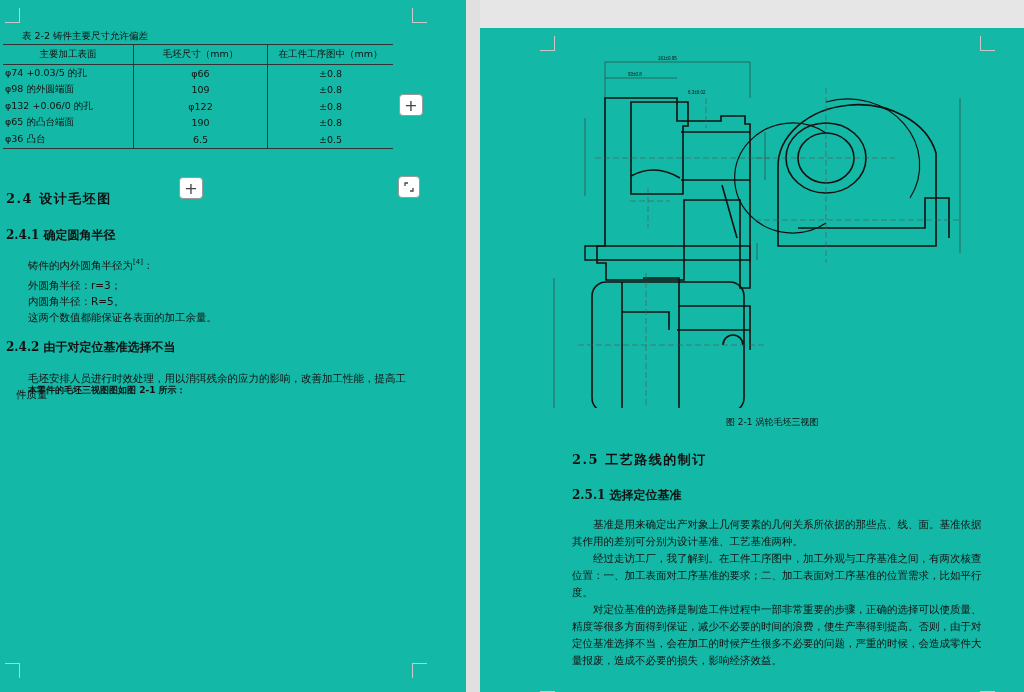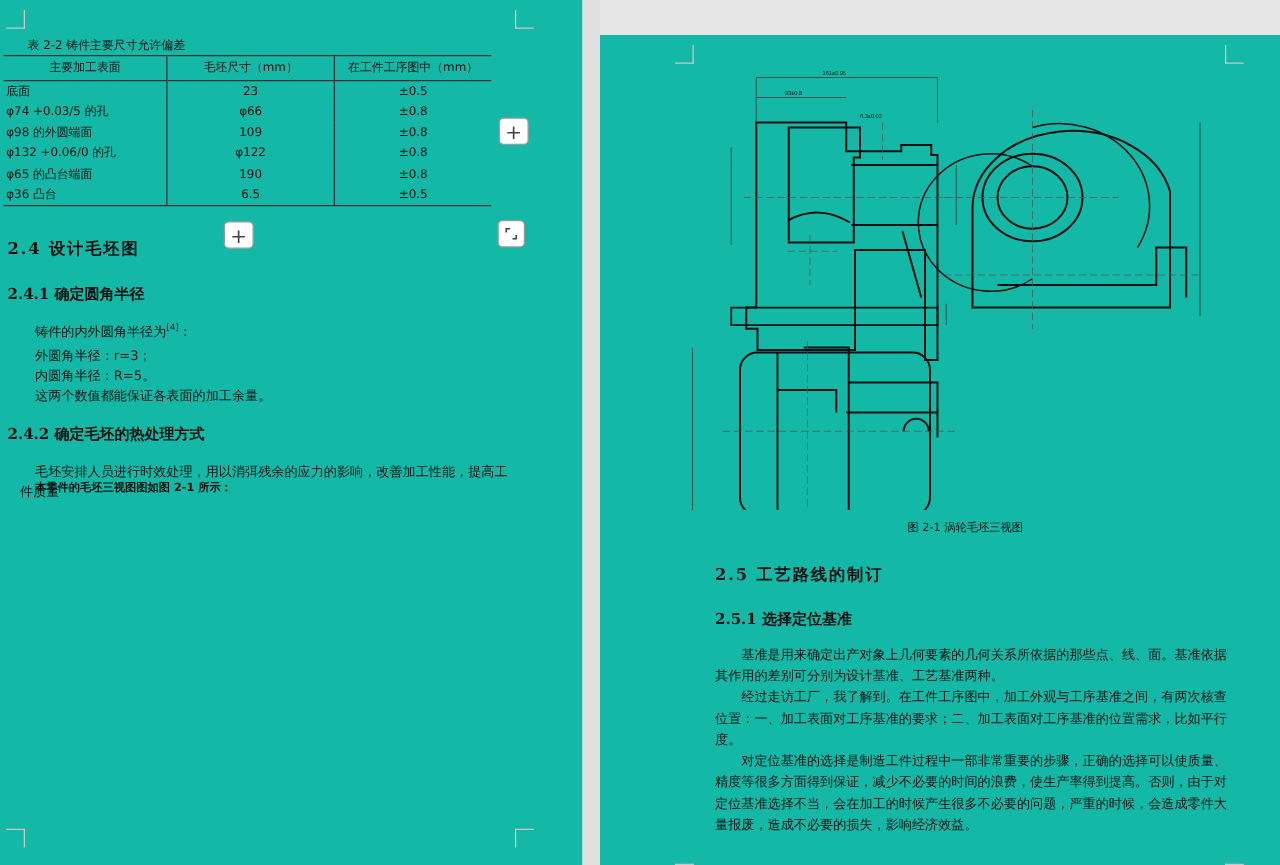--- a/index.html
+++ b/index.html
@@ -42,25 +42,20 @@
   <table class="t">
     <thead>
       <tr>
         <th style="width:128px">主要加工表面</th>
         <th style="width:131px">毛坯尺寸（mm）</th>
         <th>在工件工序图中（mm）</th>
       </tr>
     </thead>
     <tbody>
       <tr>
-        <td>底面</td>
-        <td>23</td>
-        <td>±0.5</td>
-      </tr>
-      <tr>
         <td>φ74 +0.03/5 的孔</td>
         <td>φ66</td>
         <td>±0.8</td>
       </tr>
       <tr>
         <td>φ98 的外圆端面</td>
         <td>109</td>
         <td>±0.8</td>
       </tr>
       <tr>
@@ -94,21 +89,21 @@
   </div>
 
   <div class="abs h2" style="left:6px;top:190px;">2.4  设计毛坯图</div>
   <div class="abs h3" style="left:6px;top:227px;">2.4.1 确定圆角半径</div>
   <div class="abs p" style="left:28px;top:255px;">
     <span>铸件的内外圆角半径为</span><sup style="font-size:7px">[4]</sup><span>：</span>
   </div>
   <div class="abs p" style="left:28px;top:278px;">外圆角半径：r=3；</div>
   <div class="abs p" style="left:28px;top:294px;">内圆角半径：R=5。</div>
   <div class="abs p" style="left:28px;top:310px;">这两个数值都能保证各表面的加工余量。</div>
-  <div class="abs h3" style="left:6px;top:339px;">2.4.2 确定毛坯的热处理方式</div>
+  <div class="abs h3" style="left:6px;top:339px;">2.4.2 由于对定位基准选择不当</div>
   <div class="abs p" style="left:16px;top:370px;width:400px;white-space:normal;text-indent:12px;line-height:16px;">毛坯安排人员进行时效处理，用以消弭残余的应力的影响，改善加工性能，提高工件质量</div>
   <div class="abs small" style="left:28px;top:384px;font-weight:bold;">本零件的毛坯三视图图如图 2-1 所示：</div>
 </div>
 
 <div id="pageR" class="page">
   <div class="corner c-br" style="left:60px;top:8px;"></div>
   <div class="corner c-bl" style="left:500px;top:8px;"></div>
   <div class="corner c-tr" style="left:60px;top:663px;"></div>
   <div class="corner c-tl" style="left:500px;top:663px;"></div>
 

